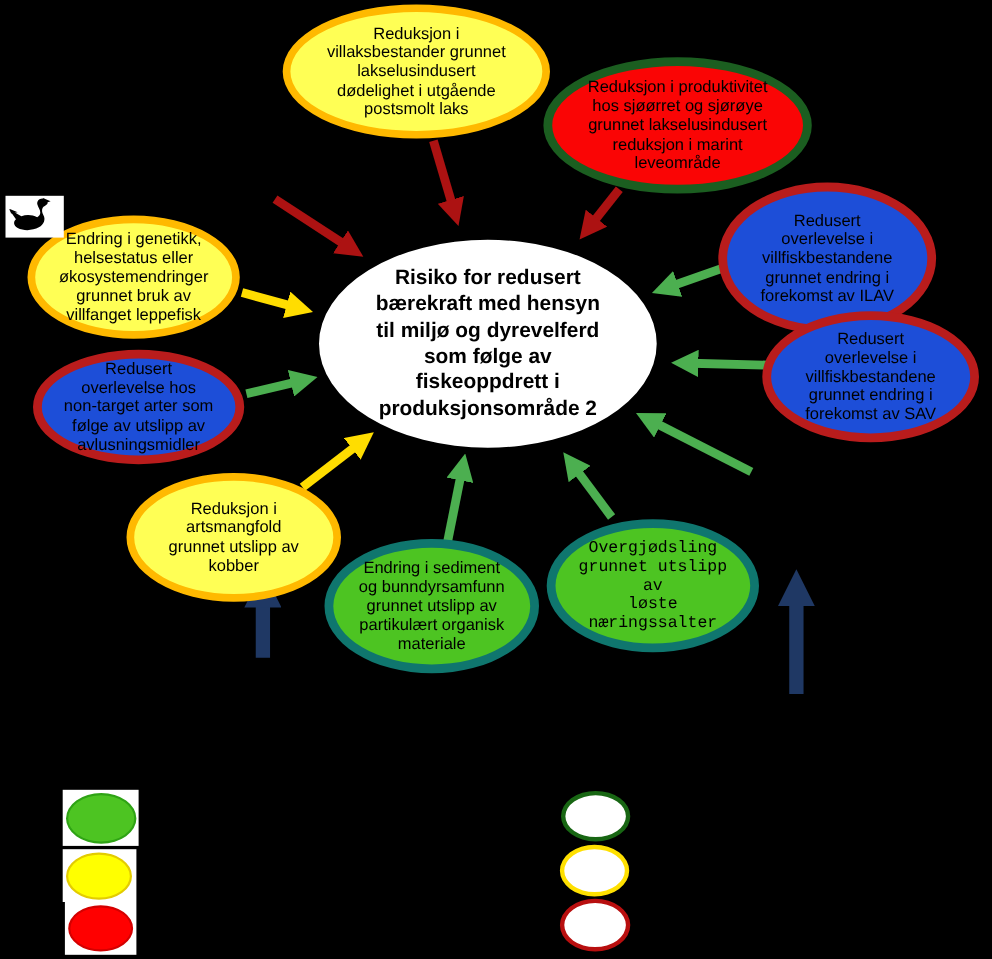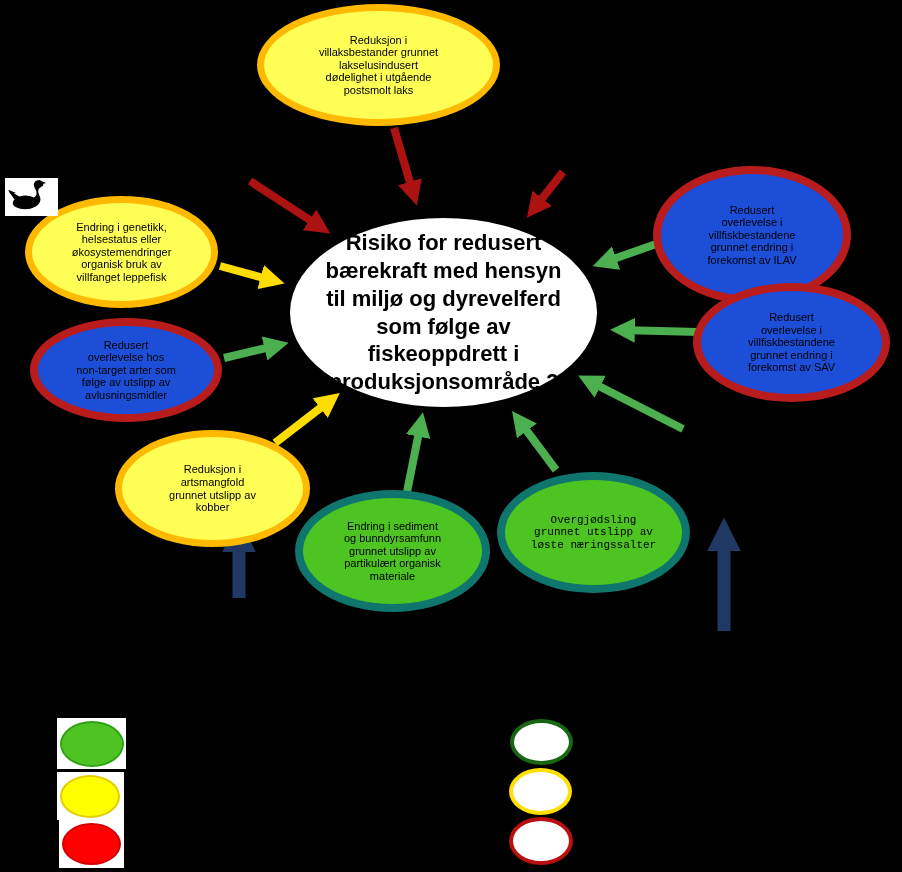--- a/index.html
+++ b/index.html
@@ -5,30 +5,30 @@
   html,body{margin:0;padding:0;background:#000;}
   .stage{
     position:relative;width:902px;height:872px;background:#000;overflow:hidden;
     font-family:"Liberation Sans","DejaVu Sans",sans-serif;
   }
   .arrow-layer{position:absolute;left:0;top:0;width:902px;height:872px;}
   .node{
     position:absolute;border-radius:50%;
     display:flex;align-items:center;justify-content:center;
     text-align:center;white-space:pre-line;
-    color:#000;font-size:11px;line-height:1.14;
+    color:#000;font-size:15px;line-height:1.14;
     box-sizing:border-box;padding:6px 10px;
   }
   .n-red{background:#FA0505;border:8px solid #1B5E20;}
   .n-yellow{background:#FFFF55;border:7px solid #FFB900;}
   .n-green-orange{background:#1d4ed8;border:8px solid #b91c1c;}
   .n-green-dark{background:#4DC422;border:8px solid #0f766e;}
   .n-center{
     background:#FFFFFF;border:3px solid #000;
-    font-size:22px;font-weight:bold;line-height:1.26;
+    font-size:19px;font-weight:bold;line-height:1.26;
   }
   .legend-chip{position:absolute;background:#FFFFFF;}
   .legend-ellipse{position:absolute;border-radius:50%;box-sizing:border-box;}
   .logo-box{position:absolute;left:5px;top:178px;width:53px;height:38px;background:#FFFFFF;}
 </style>
 </head>
 <body>
 
 <div class="stage">
 
@@ -60,34 +60,39 @@
     <line x1="275" y1="443" x2="332" y2="399" stroke="#FFDD00" stroke-width="8" marker-end="url(#m-yellow)"></line>
     <line x1="239" y1="598" x2="239" y2="532" stroke="#1F3864" stroke-width="13" marker-end="url(#m-navy)"></line>
     <line x1="724" y1="631" x2="724" y2="531" stroke="#1F3864" stroke-width="13" marker-end="url(#m-navy)"></line>
   </svg>
 
   <div class="node n-yellow" style="left:257px;top:4px;width:243px;height:122px;">Reduksjon i
 villaksbestander grunnet
 lakselusindusert
 dødelighet i utgående
 postsmolt laks</div>
+  <div class="node n-red" style="left:494px;top:52px;width:244px;height:124px;">Reduksjon i produktivitet
+hos sjøørret og sjørøye
+grunnet lakselusindusert
+reduksjon i marint
+leveområde</div>
   <div class="node n-green-orange" style="left:653px;top:166px;width:198px;height:138px;">Redusert
 overlevelse i
 villfiskbestandene
 grunnet endring i
 forekomst av ILAV</div>
   <div class="node n-green-orange" style="left:693px;top:283px;width:197px;height:119px;">Redusert
 overlevelse i
 villfiskbestandene
 grunnet endring i
 forekomst av SAV</div>
   <div class="node n-yellow" style="left:25px;top:196px;width:193px;height:112px;">Endring i genetikk,
 helsestatus  eller
 økosystemendringer
-organisk bruk av
+grunnet bruk av
 villfanget leppefisk</div>
   <div class="node n-green-orange" style="left:30px;top:318px;width:192px;height:104px;">Redusert
 overlevelse hos
 non-target arter som
 følge av utslipp av
 avlusningsmidler</div>
   <div class="node n-yellow" style="left:115px;top:430px;width:195px;height:117px;">Reduksjon i
 artsmangfold
 grunnet utslipp av
 kobber</div>

